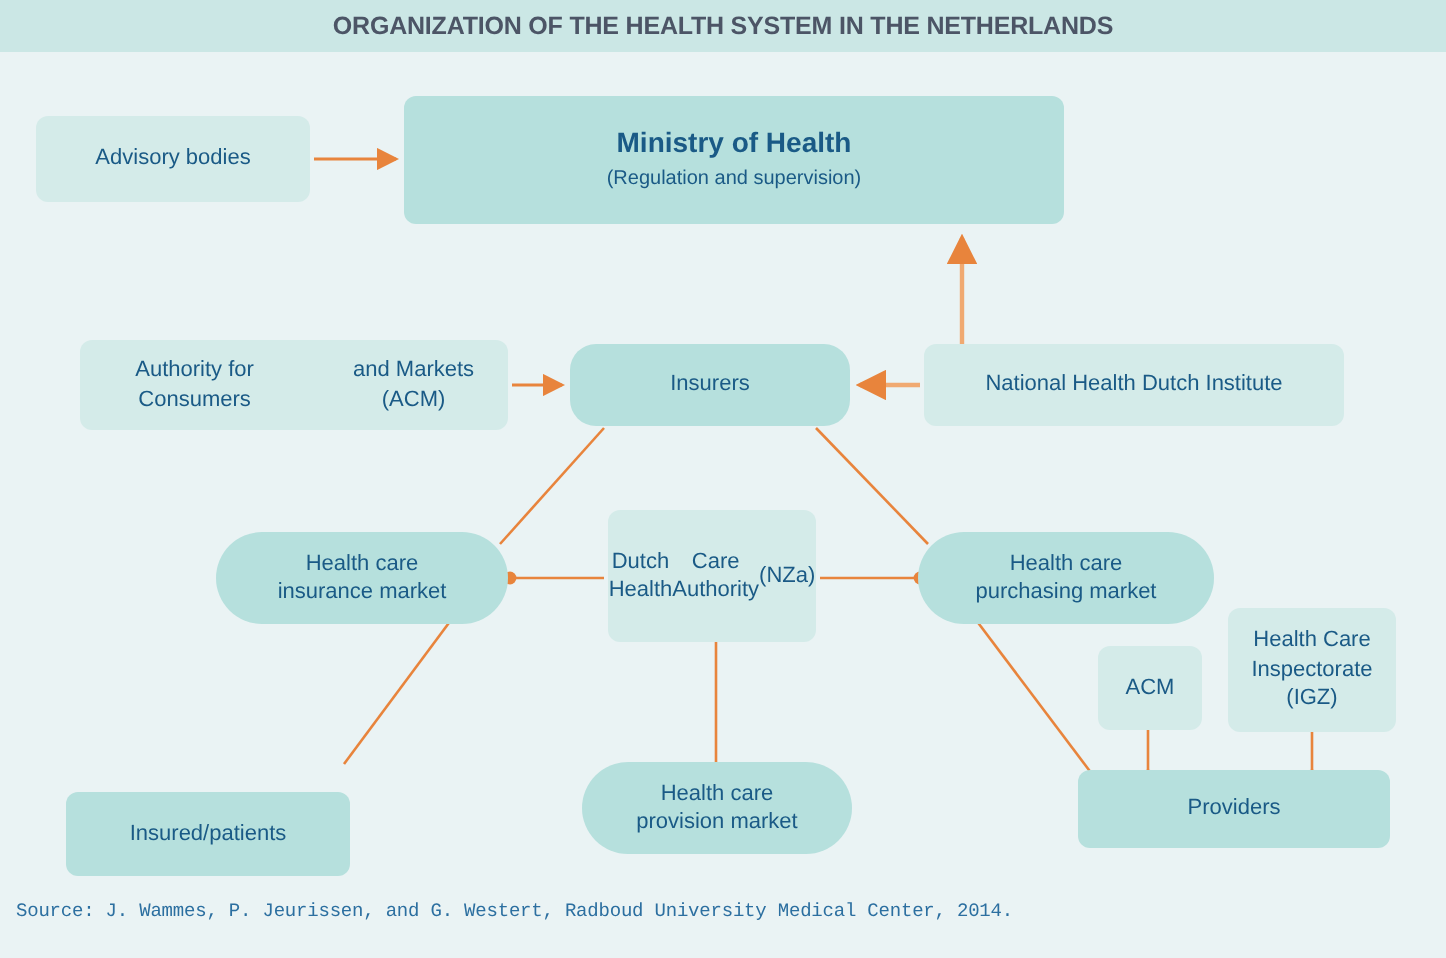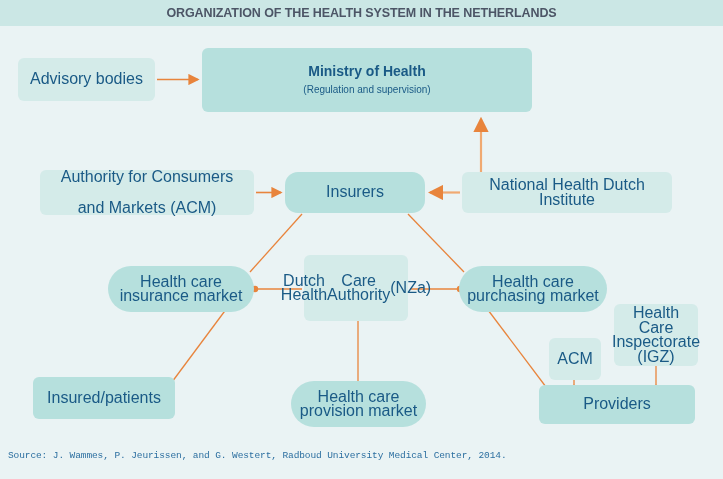--- a/index.html
+++ b/index.html
@@ -59,21 +59,21 @@
   
   .node {
     position: absolute;
     box-sizing: border-box;
     display: flex;
     align-items: center;
     justify-content: center;
     text-align: center;
     color: #1a5a86;
     font-family: "Liberation Sans", sans-serif;
-    font-size: 16px;
+    font-size: 11px;
     line-height: 14.5px;
     border-radius: 6px;
     background: #d4ebe9;
     padding: 2px 6px;
   }
   .node.dark {
     background: #b6e0dd;
   }
   .node.pill {
     border-radius: 999px;
@@ -163,21 +163,21 @@
 
   <div class="node" style="left:18px; top:58px; width:137px; height:43px;">
     <span class="label">Advisory bodies</span>
   </div>
 
   <div class="node dark ministry" style="left:202px; top:48px; width:330px; height:64px; flex-direction:column;">
     <span class="title">Ministry of Health</span>
     <span class="sub">(Regulation and supervision)</span>
   </div>
 
-  <div class="node" style="left:40px; top:170px; width:214px; height:45px; flex-direction:column;gap:17px;">
+  <div class="node" style="left:40px; top:170px; width:214px; height:45px; flex-direction:row;gap:17px;">
     <span class="label">Authority for Consumers</span>
     <span class="label">and Markets (ACM)</span>
   </div>
 
   <div class="node dark" style="left:285px; top:172px; width:140px; height:41px;border-radius:13px;">
     <span class="label">Insurers</span>
   </div>
 
   <div class="node" style="left:462px; top:172px; width:210px; height:41px;">
     <span class="label">National Health Dutch Institute</span>
@@ -192,31 +192,31 @@
     <span class="label">Dutch Health</span>
     <span class="label">Care Authority</span>
     <span class="label">(NZa)</span>
   </div>
 
   <div class="node pill" style="left:459px; top:266px; width:148px; height:46px; flex-direction:column;">
     <span class="label">Health care</span>
     <span class="label">purchasing market</span>
   </div>
 
-  <div class="node" style="left:549px; top:338px; width:52px; height:42px;">
+  <div class="node" style="left:549px; top:323px; width:52px; height:42px;">
     <span class="label">ACM</span>
   </div>
 
   <div class="node" style="left:614px; top:304px; width:84px; height:62px; flex-direction:column;">
     <span class="label">Health Care</span>
     <span class="label">Inspectorate</span>
     <span class="label">(IGZ)</span>
   </div>
 
-  <div class="node dark" style="left:33px; top:377px; width:142px; height:42px;">
+  <div class="node dark" style="left:33px; top:396px; width:142px; height:42px;">
     <span class="label">Insured/patients</span>
   </div>
 
   <div class="node pill" style="left:291px; top:381px; width:135px; height:46px; flex-direction:column;">
     <span class="label">Health care</span>
     <span class="label">provision market</span>
   </div>
 
   <div class="node dark" style="left:539px; top:385px; width:156px; height:39px;">
     <span class="label">Providers</span>

